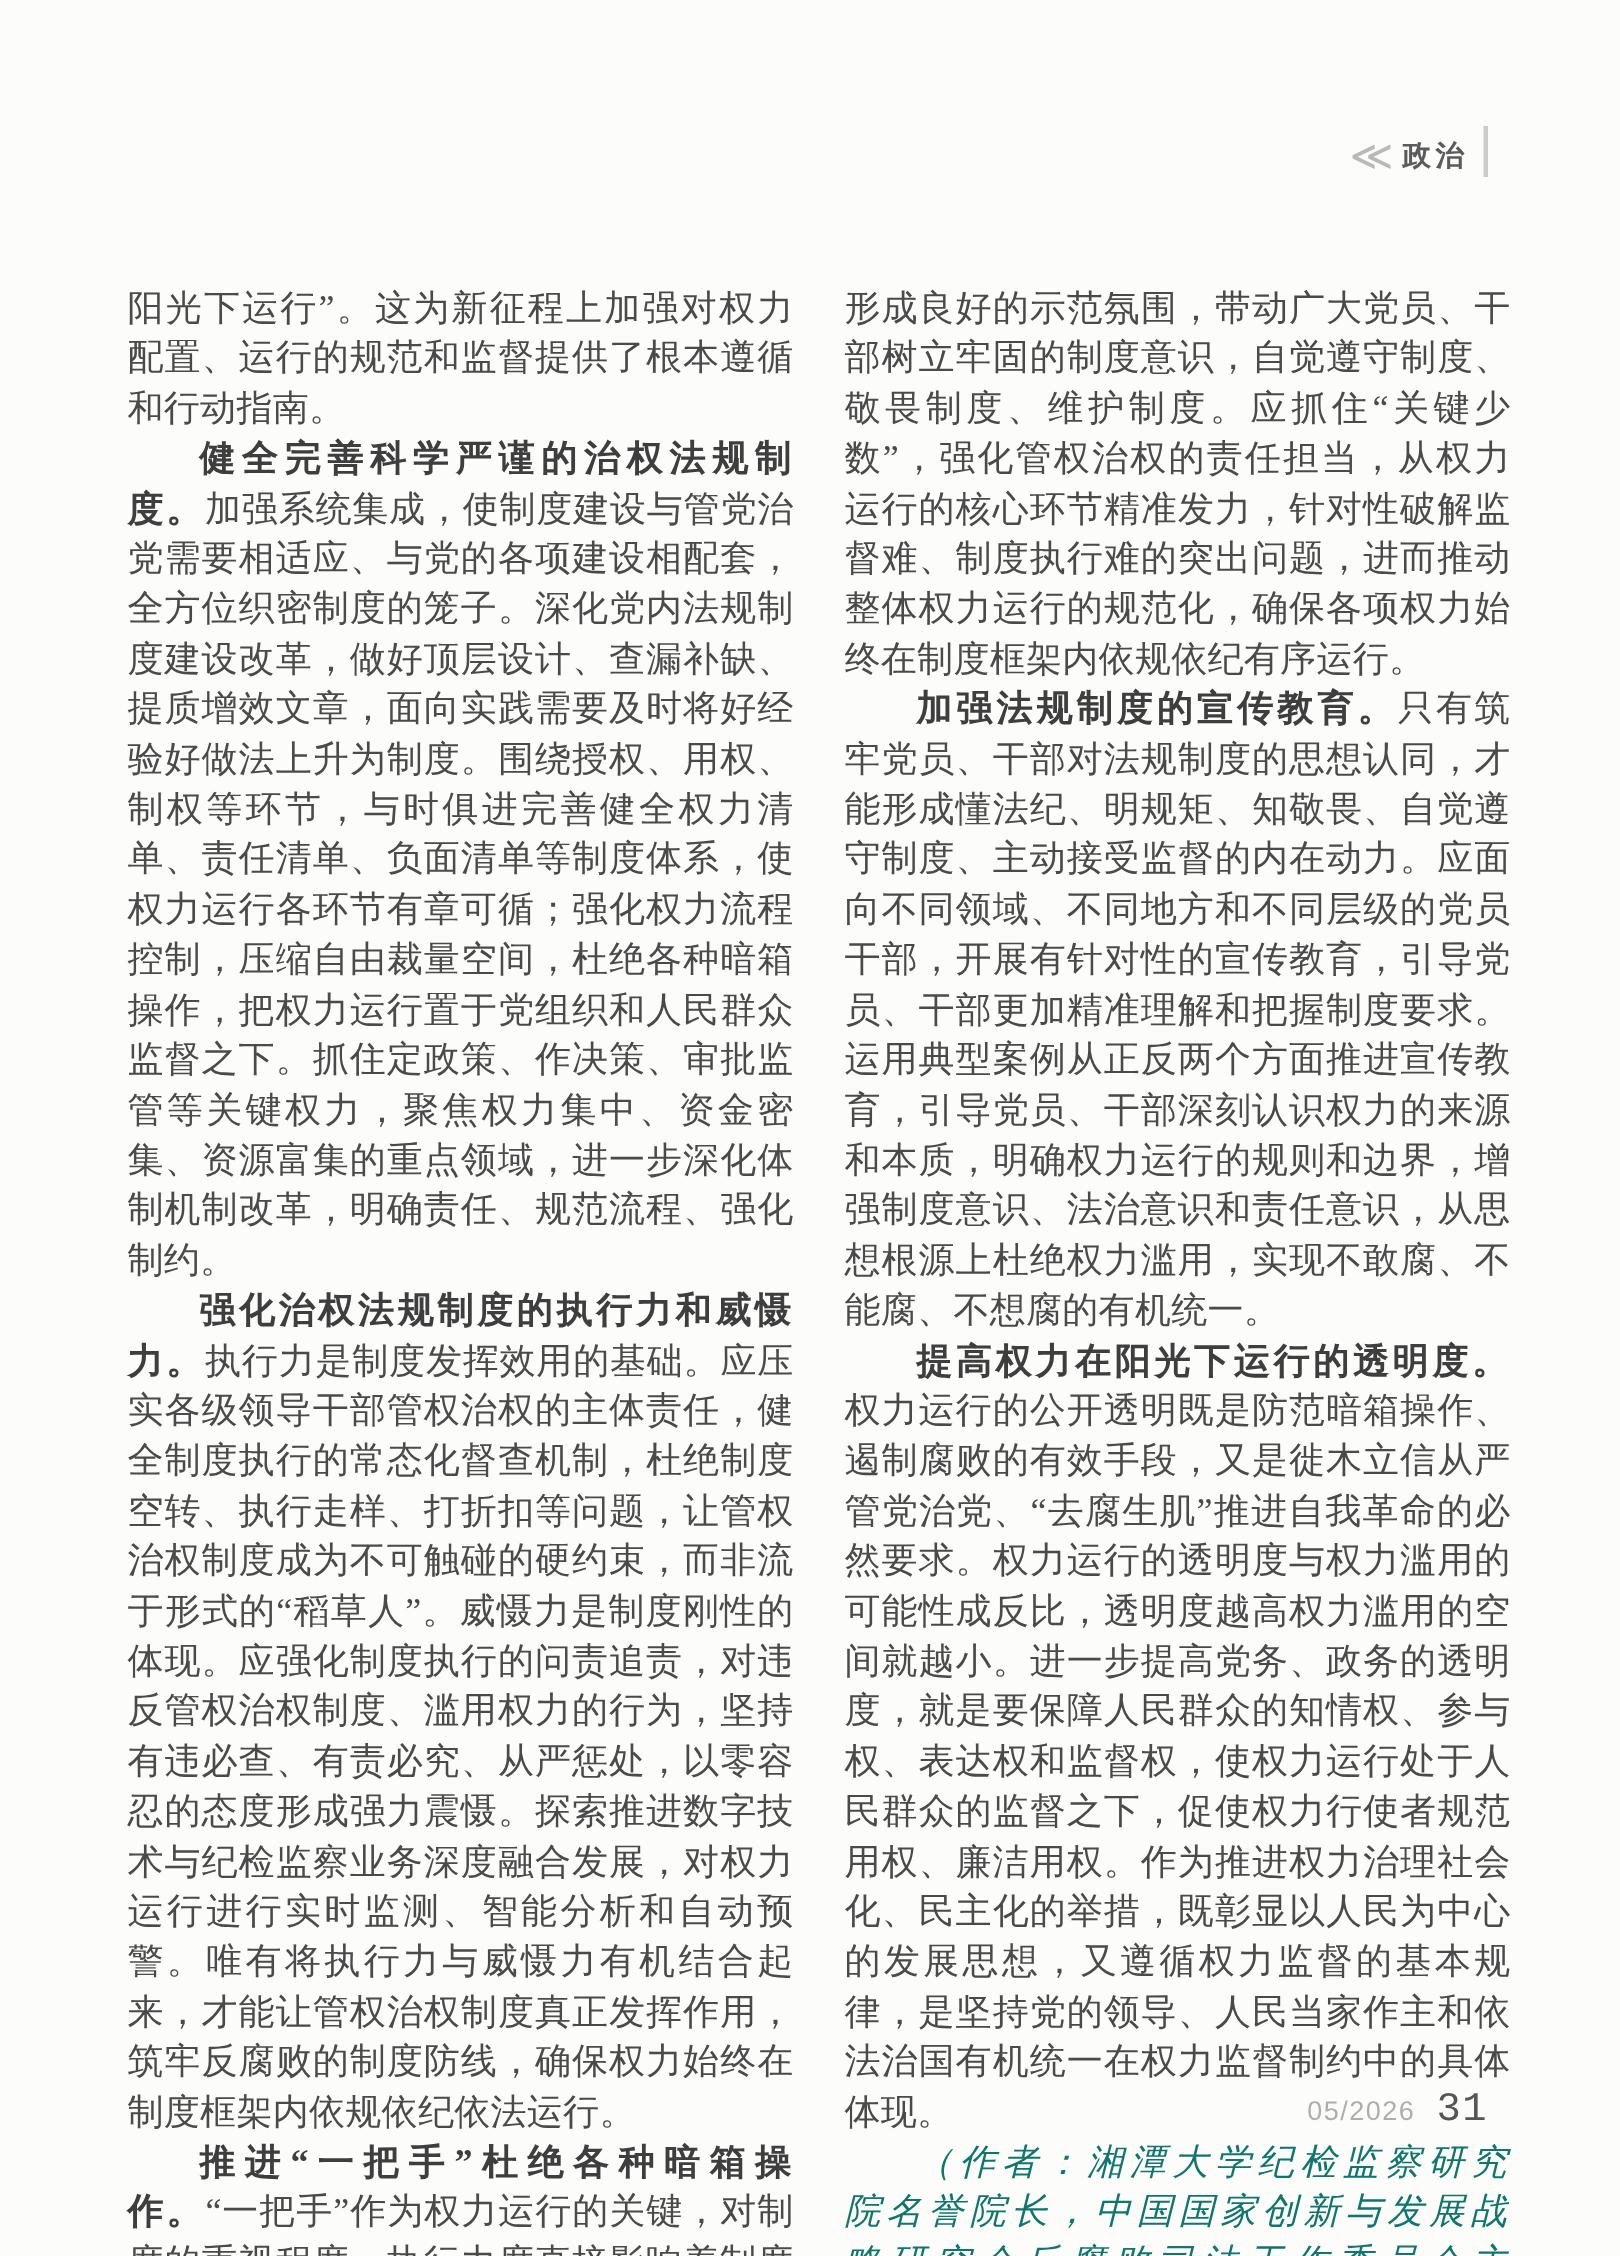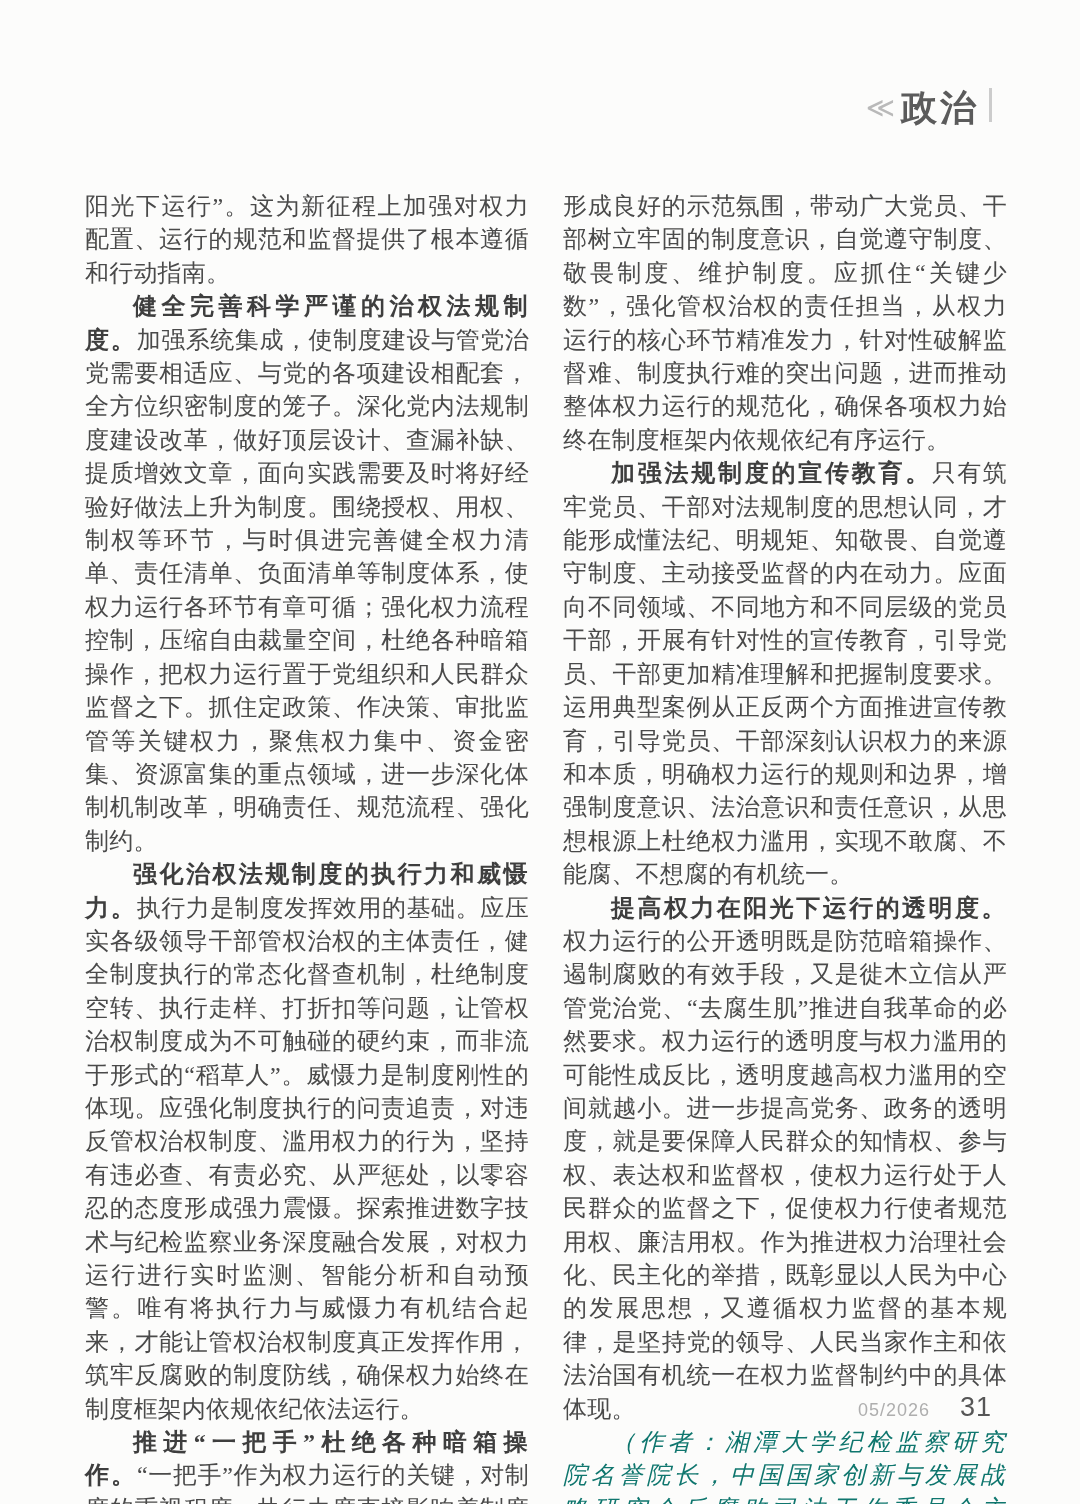--- a/index.html
+++ b/index.html
@@ -27,21 +27,21 @@
   }
   .hdr-marker {
     color: #b9b9b9;
     font-size: 28px;
     line-height: 1;
     margin-right: 6px;
     font-family: "DejaVu Sans", sans-serif;
   }
   .hdr-title {
     color: #5b5b5b;
-    font-size: 36px;
+    font-size: 19px;
     font-weight: bold;
     letter-spacing: 3px;
     line-height: 1;
   }
   .hdr-rule {
     width: 3px;
     height: 34px;
     background: #cccccc;
     margin-left: 10px;
     margin-top: -6px;
@@ -99,23 +99,23 @@
   }
   .footer-issue {
     color: #aeaeae;
     font-size: 18px;
     letter-spacing: 1px;
     font-family: "Liberation Sans", sans-serif;
   }
   .footer-pagenum {
     color: #565656;
     font-size: 27px;
-    margin-left: 30px;
+    margin-left: 14px;
     letter-spacing: 1px;
-    font-family: Liberation Sans, sans-serif;
+    font-family: Liberation Mono, monospace;
   }
 </style>
 </head>
 <body>
 
 <div class="page">
 
   <header class="page-header">
     <span class="hdr-marker">≪</span>
     <span class="hdr-title">政治</span>

